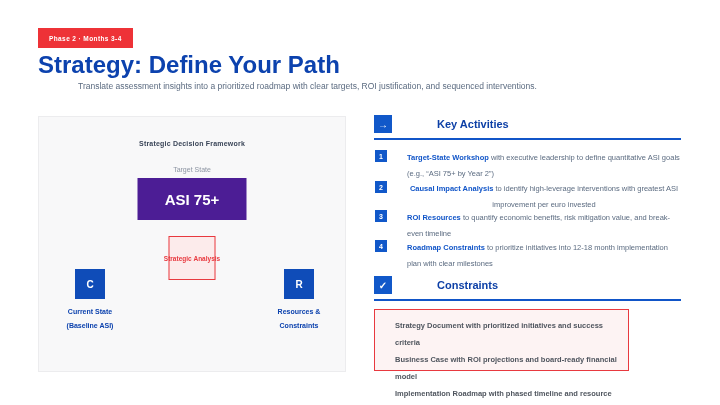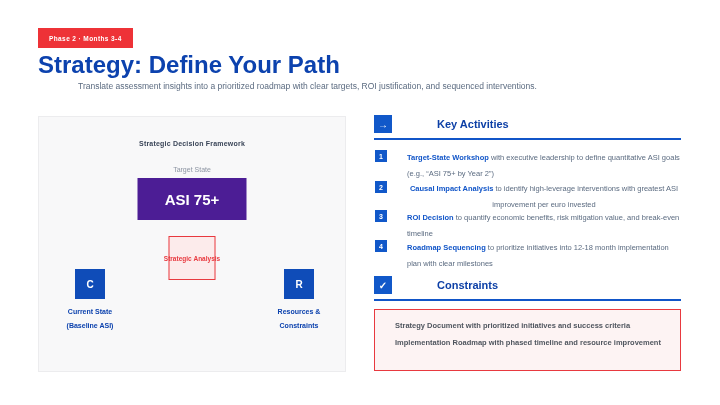--- a/index.html
+++ b/index.html
@@ -43,21 +43,21 @@
   .section-title{font-size:11px;font-weight:bold;color:#0c3fa6;padding-left:40px;}
   .divider{position:absolute;left:0;width:307px;height:2px;background:#1155c8;}
   .d1{top:23px;}
   .d2{top:184px;}
   .activity{position:absolute;left:0;width:307px;}
   .a1{top:35px;}.a2{top:66px;text-align:center;}.a3{top:95px;}.a4{top:125px;}
   .num-badge{position:absolute;left:1px;top:0;width:12px;height:12px;background:#1158c9;color:#fff;
          font-size:7px;font-weight:bold;display:flex;align-items:center;justify-content:center;}
   .activity-text{margin-left:33px;font-size:7.5px;line-height:16px;color:#5b6b80;}
   .lead{font-weight:bold;color:#1155c8;}
-  .deliv-box{position:absolute;top:194px;left:0;width:307px;height:62px;box-sizing:border-box;
+  .deliv-box{position:absolute;top:194px;left:0;width:255px;height:62px;box-sizing:border-box;
          background:#fdf3f3;border:1px solid #e8393f;padding:7px 10px 0 20px;}
   .deliv-line{font-size:7.5px;font-weight:bold;color:#4f555e;line-height:17px;}
 </style>
 </head>
 <body>
 
 <div class="slide">
 
   <div class="badge">
     <span>Phase 2 · Months 3-4</span>
@@ -119,40 +119,41 @@
       <div class="num-badge">2</div>
       <div class="activity-text">
         <span class="lead">Causal Impact Analysis</span>
         <span>to identify high-leverage interventions with greatest ASI improvement per euro invested</span>
       </div>
     </div>
 
     <div class="activity a3">
       <div class="num-badge">3</div>
       <div class="activity-text">
-        <span class="lead">ROI Decision</span>
+        <span class="lead">ROI Resources</span>
         <span>to quantify economic benefits, risk mitigation value, and break-even timeline</span>
       </div>
     </div>
 
     <div class="activity a4">
       <div class="num-badge">4</div>
       <div class="activity-text">
-        <span class="lead">Roadmap Sequencing</span>
+        <span class="lead">Roadmap Constraints</span>
         <span>to prioritize initiatives into 12-18 month implementation plan with clear milestones</span>
       </div>
     </div>
 
     <div class="section-header dh">
       <div class="icon-square">
         <span>✓</span>
       </div>
       <span class="section-title">Constraints</span>
     </div>
     <div class="divider d2"></div>
 
     <div class="deliv-box">
       <div class="deliv-line">Strategy Document with prioritized initiatives and success criteria</div>
+      <div class="deliv-line">Business Case with ROI projections and board-ready financial model</div>
       <div class="deliv-line">Implementation Roadmap with phased timeline and resource improvement</div>
     </div>
 
   </div>
 </div>
 
 </body></html>

